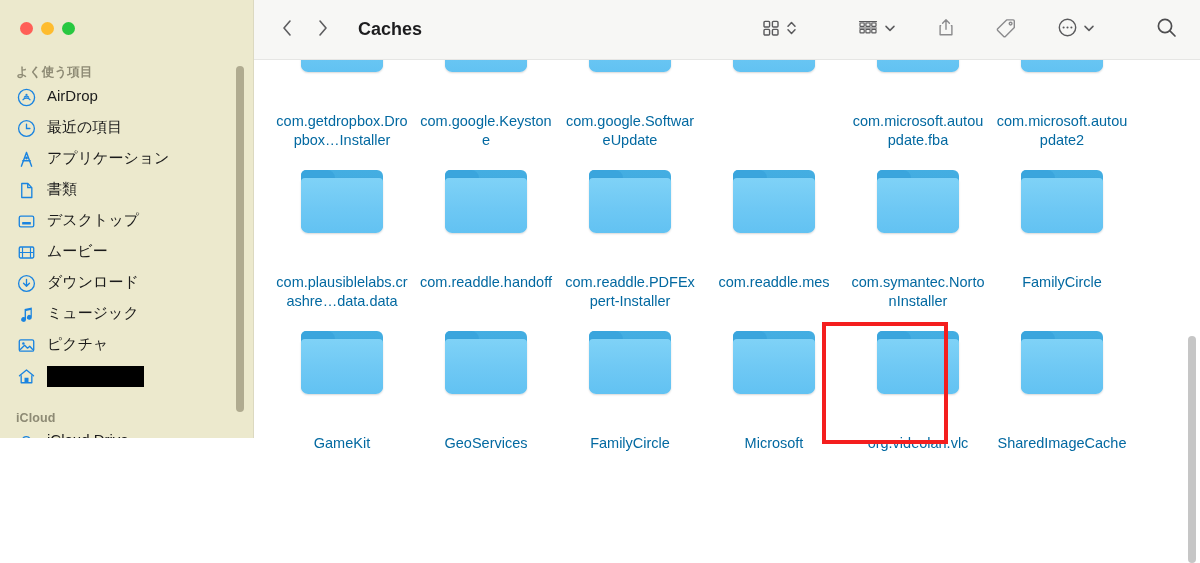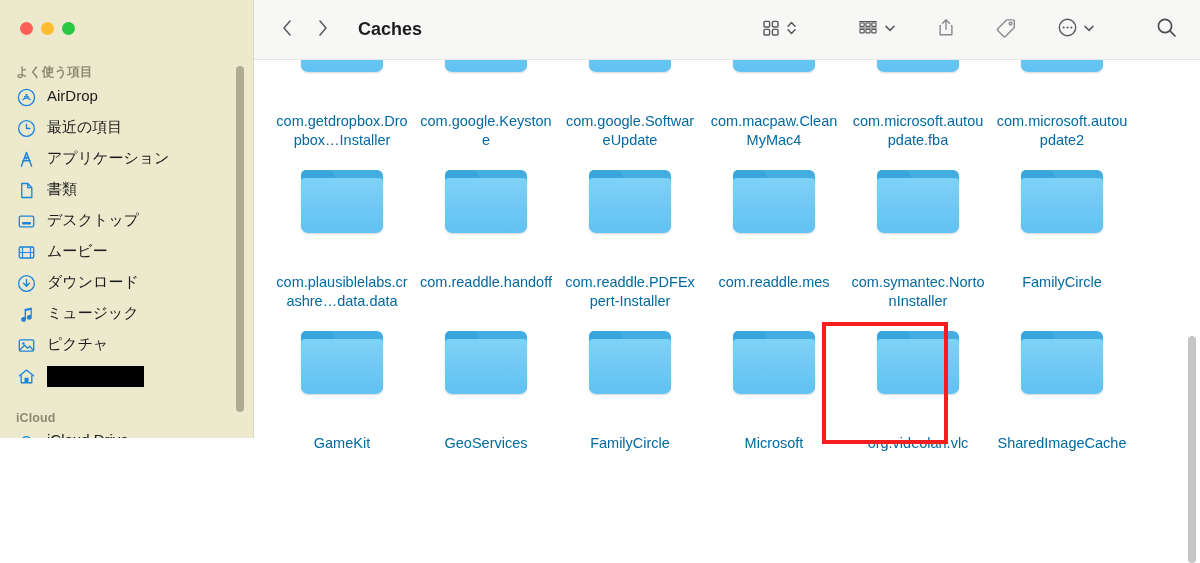--- a/index.html
+++ b/index.html
@@ -494,21 +494,20 @@
               <div class="folder-front"></div>
           </div>
           <div class="cell-label">com.google.SoftwareUpdate</div>
         </div>
 
         <div class="cell">
           <div class="folder-icon">
             <div class="folder-back"></div>
               <div class="folder-front"></div>
           </div>
-          <div class="cell-label">com.macpaw.CleanMyMac4</div>
         </div>
 
         <div class="cell">
           <div class="folder-icon">
             <div class="folder-back"></div>
               <div class="folder-front"></div>
           </div>
           <div class="cell-label">com.microsoft.autoupdate.fba</div>
         </div>
 

